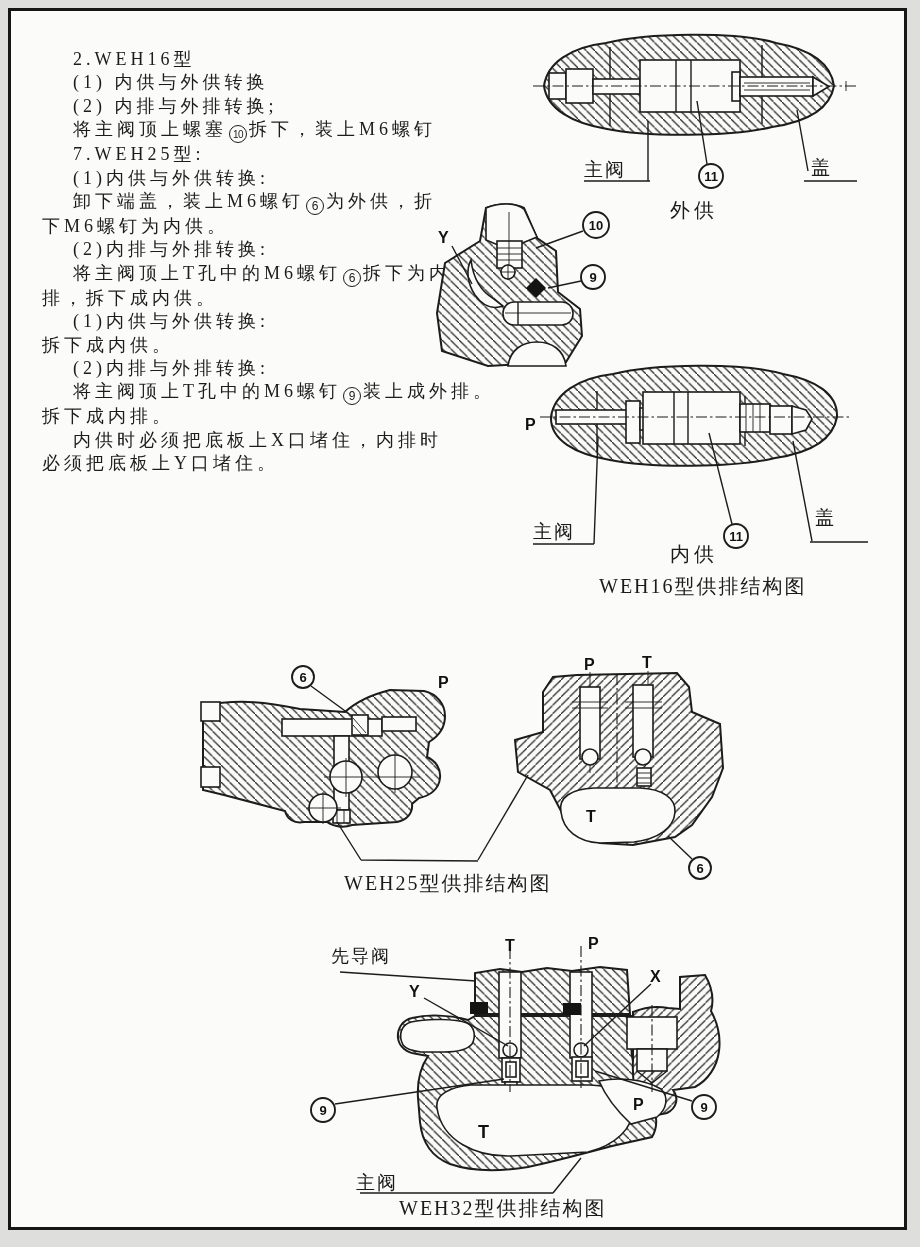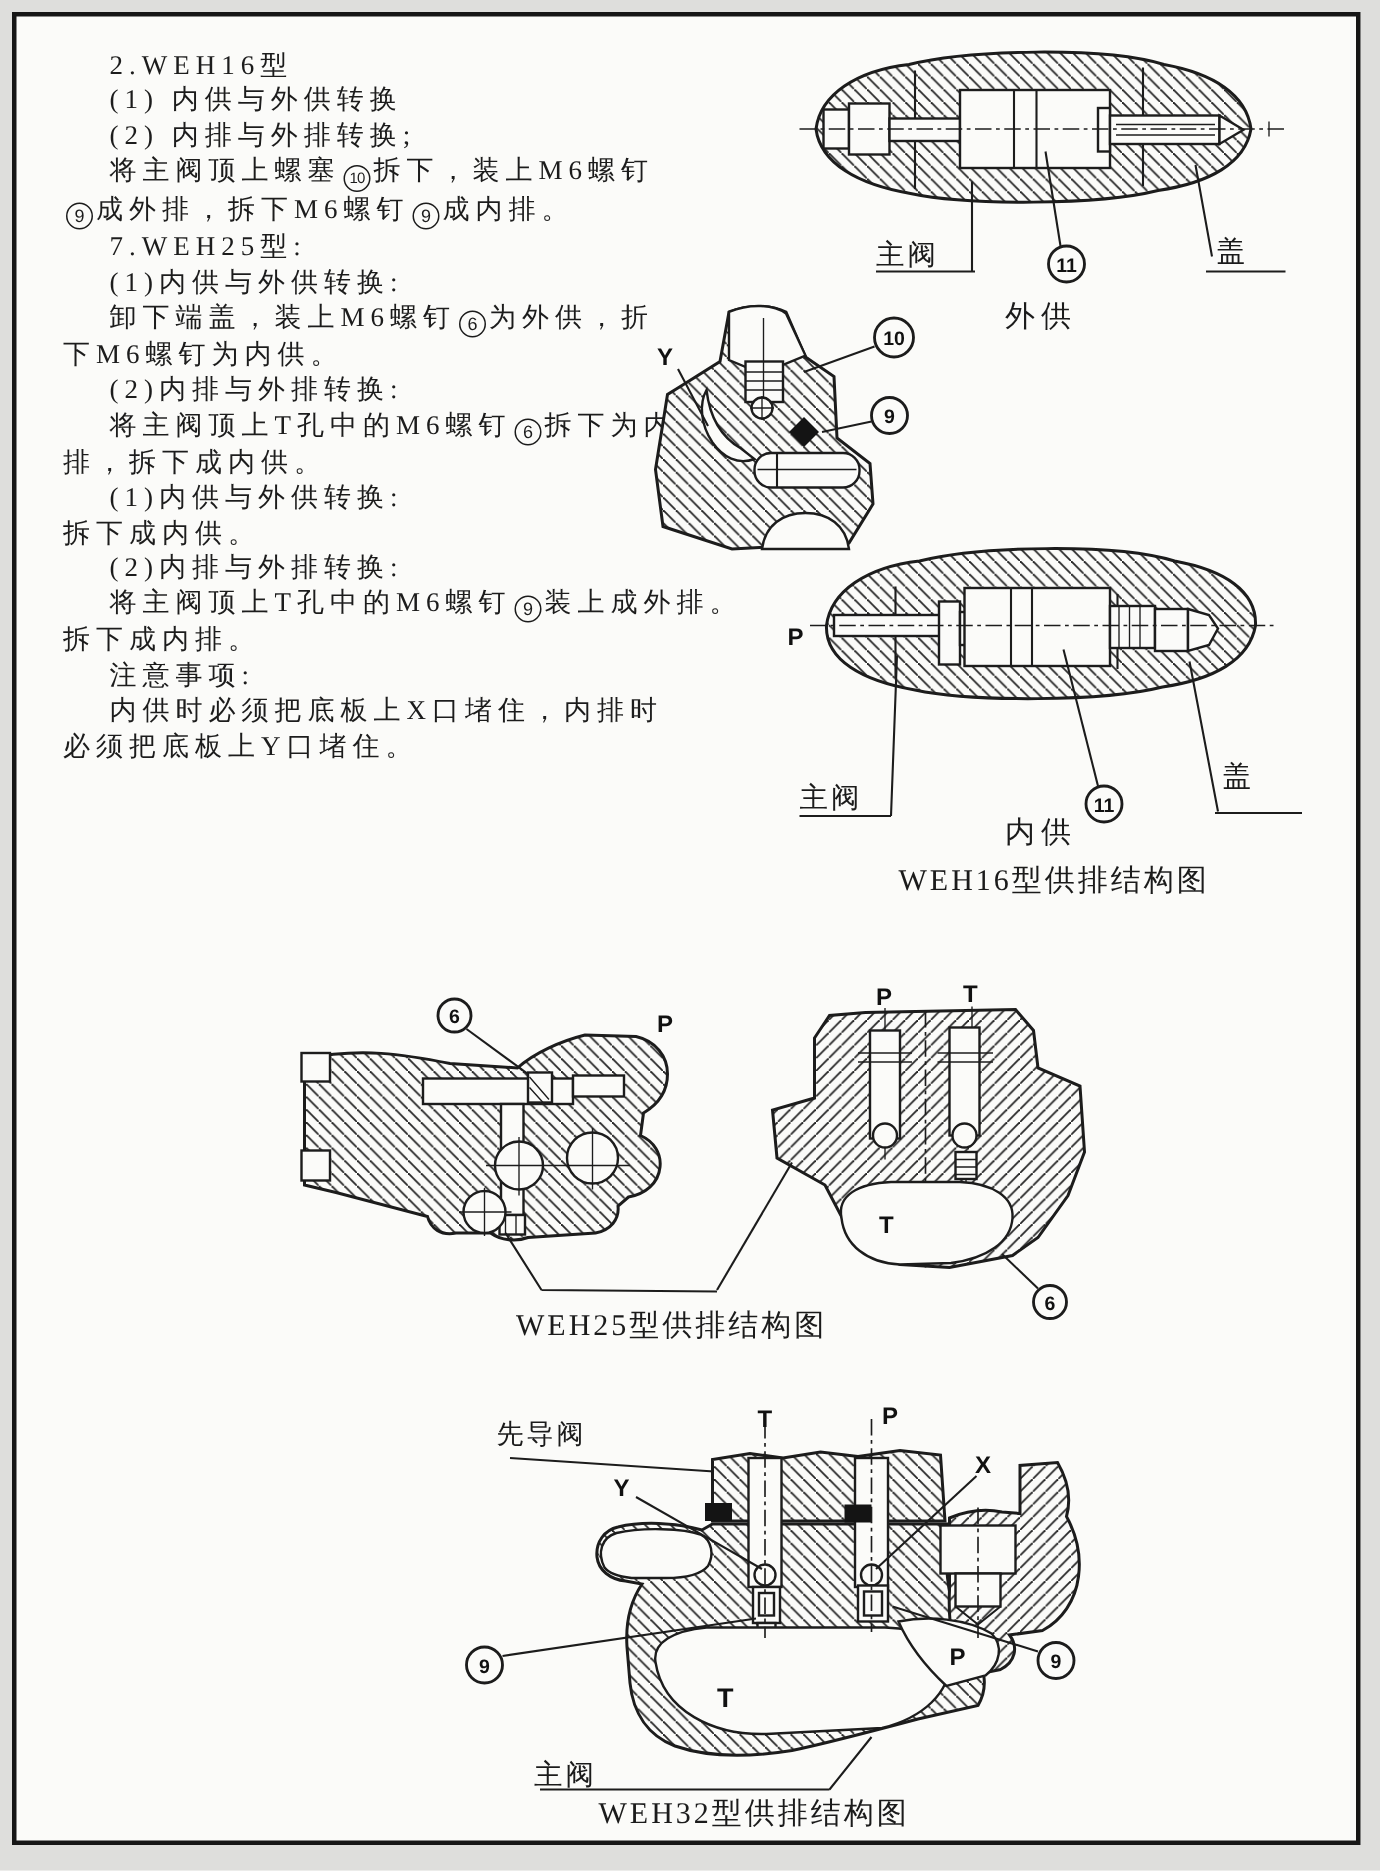--- a/index.html
+++ b/index.html
@@ -7,21 +7,21 @@
     width:920px;height:1247px;position:relative;
     background:#dededc;
     font-family:"Liberation Serif","DejaVu Serif",serif;
     color:#1b1b1b;
   }
   .page{position:absolute;inset:0;}
   .frame{
     position:absolute;left:8px;top:8px;width:899px;height:1222px;
     border:3px solid #161616;background:#fbfbf9;box-sizing:border-box;
   }
-  .textcol{position:absolute;left:42px;top:32px;width:458px;}
+  .textcol{position:absolute;left:42px;top:48px;width:458px;}
   .tline{
     font-size:18px;line-height:23.4px;letter-spacing:4px;
     white-space:nowrap;color:#1c1c1c;
   }
   .tline.ind{padding-left:31px;}
   .circ{
     display:inline-block;width:18px;height:18px;border:1.4px solid #1b1b1b;
     border-radius:50%;text-align:center;font-size:12px;line-height:17px;
     letter-spacing:0;vertical-align:-3px;margin:0 2px;box-sizing:border-box;
     font-family:"Liberation Sans","DejaVu Sans",sans-serif;
@@ -46,34 +46,32 @@
 <body>
 
 <div class="page">
   <div class="frame"></div>
 
   <div class="textcol" id="textcol">
       <div class="tline ind">2.WEH16型</div>
       <div class="tline ind">(1) 内供与外供转换</div>
       <div class="tline ind">(2) 内排与外排转换;</div>
       <div class="tline ind">将主阀顶上螺塞<span class="circ c2">10</span>拆下，装上M6螺钉</div>
-      <div class="tline"><span class="circ">9</span>成外排，拆下M6螺钉<span class="circ">9</span>成内排。</div>
       <div class="tline ind">7.WEH25型:</div>
       <div class="tline ind">(1)内供与外供转换:</div>
       <div class="tline ind">卸下端盖，装上M6螺钉<span class="circ">6</span>为外供，折</div>
       <div class="tline">下M6螺钉为内供。</div>
       <div class="tline ind">(2)内排与外排转换:</div>
       <div class="tline ind">将主阀顶上T孔中的M6螺钉<span class="circ">6</span>拆下为内</div>
       <div class="tline">排，拆下成内供。</div>
       <div class="tline ind">(1)内供与外供转换:</div>
       <div class="tline">拆下成内供。</div>
       <div class="tline ind">(2)内排与外排转换:</div>
       <div class="tline ind">将主阀顶上T孔中的M6螺钉<span class="circ">9</span>装上成外排。</div>
       <div class="tline">拆下成内排。</div>
-      <div class="tline ind">注意事项:</div>
       <div class="tline ind">内供时必须把底板上X口堵住，内排时</div>
       <div class="tline">必须把底板上Y口堵住。</div>
     </div>
 
   <svg class="figs" width="920" height="1247" viewBox="0 0 920 1247">
     <defs>
       <pattern id="hA" patternUnits="userSpaceOnUse" width="8.5" height="8.5">
         <rect width="8.5" height="8.5" fill="#fbfbf9"></rect>
         <path d="M-1,-1 L9.5,9.5" stroke="#262626" stroke-width="1.2"></path>
       </pattern>

